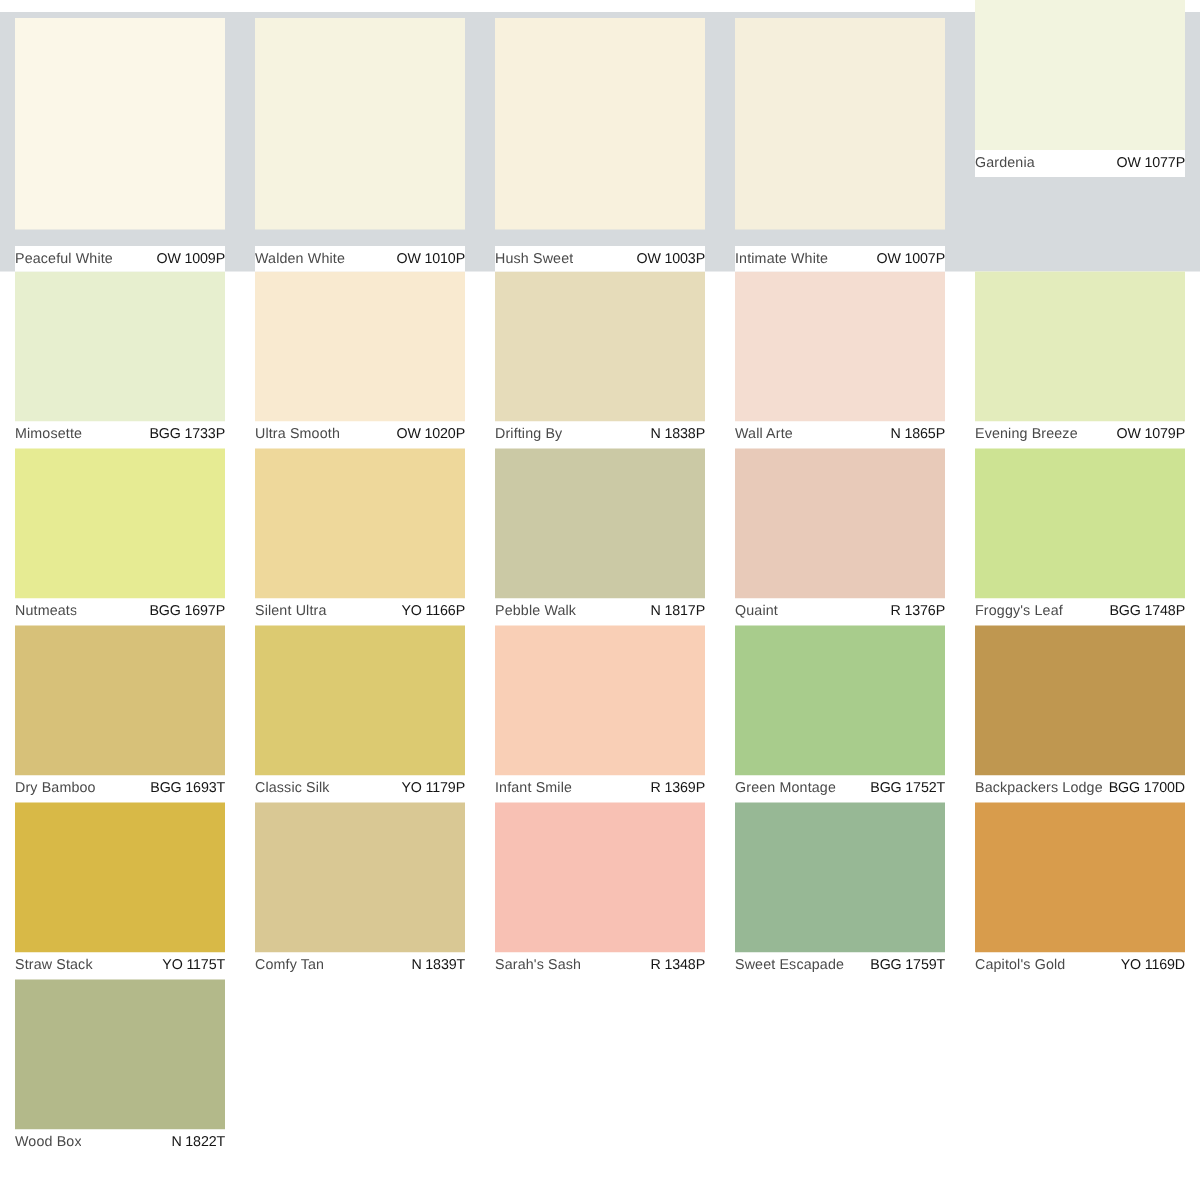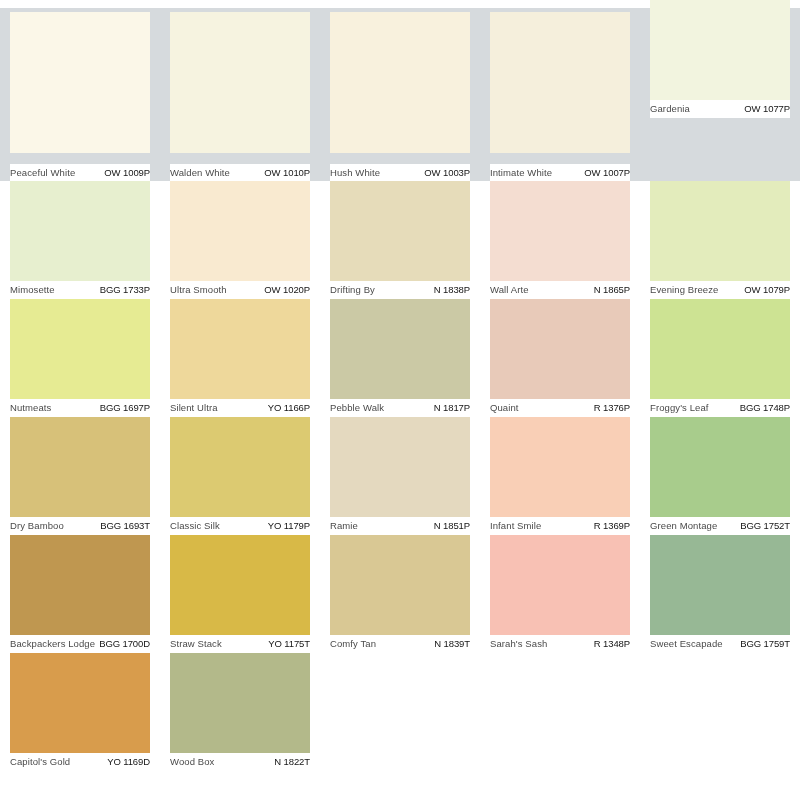--- a/index.html
+++ b/index.html
@@ -119,21 +119,21 @@
       <div class="cell row-top">
         <div class="swatch" style="background: rgb(246, 243, 224);"></div>
         <div class="label-row">
           <span class="sw-name">Walden White</span>
           <span class="sw-code">OW 1010P</span>
         </div>
       </div>
       <div class="cell row-top">
         <div class="swatch" style="background: rgb(248, 241, 221);"></div>
         <div class="label-row">
-          <span class="sw-name">Hush White</span>
+          <span class="sw-name">Hush Sweet</span>
           <span class="sw-code">OW 1003P</span>
         </div>
       </div>
       <div class="cell row-top">
         <div class="swatch" style="background: rgb(245, 239, 220);"></div>
         <div class="label-row">
           <span class="sw-name">Intimate White</span>
           <span class="sw-code">OW 1007P</span>
         </div>
       </div>
@@ -222,27 +222,20 @@
         </div>
       </div>
       <div class="cell">
         <div class="swatch" style="background: rgb(220, 202, 113);"></div>
         <div class="label-row">
           <span class="sw-name">Classic Silk</span>
           <span class="sw-code">YO 1179P</span>
         </div>
       </div>
       <div class="cell">
-        <div class="swatch" style="background: rgb(228, 217, 191);"></div>
-        <div class="label-row">
-          <span class="sw-name">Ramie</span>
-          <span class="sw-code">N 1851P</span>
-        </div>
-      </div>
-      <div class="cell">
         <div class="swatch" style="background: rgb(249, 207, 182);"></div>
         <div class="label-row">
           <span class="sw-name">Infant Smile</span>
           <span class="sw-code">R 1369P</span>
         </div>
       </div>
       <div class="cell">
         <div class="swatch" style="background: rgb(168, 204, 140);"></div>
         <div class="label-row">
           <span class="sw-name">Green Montage</span>

